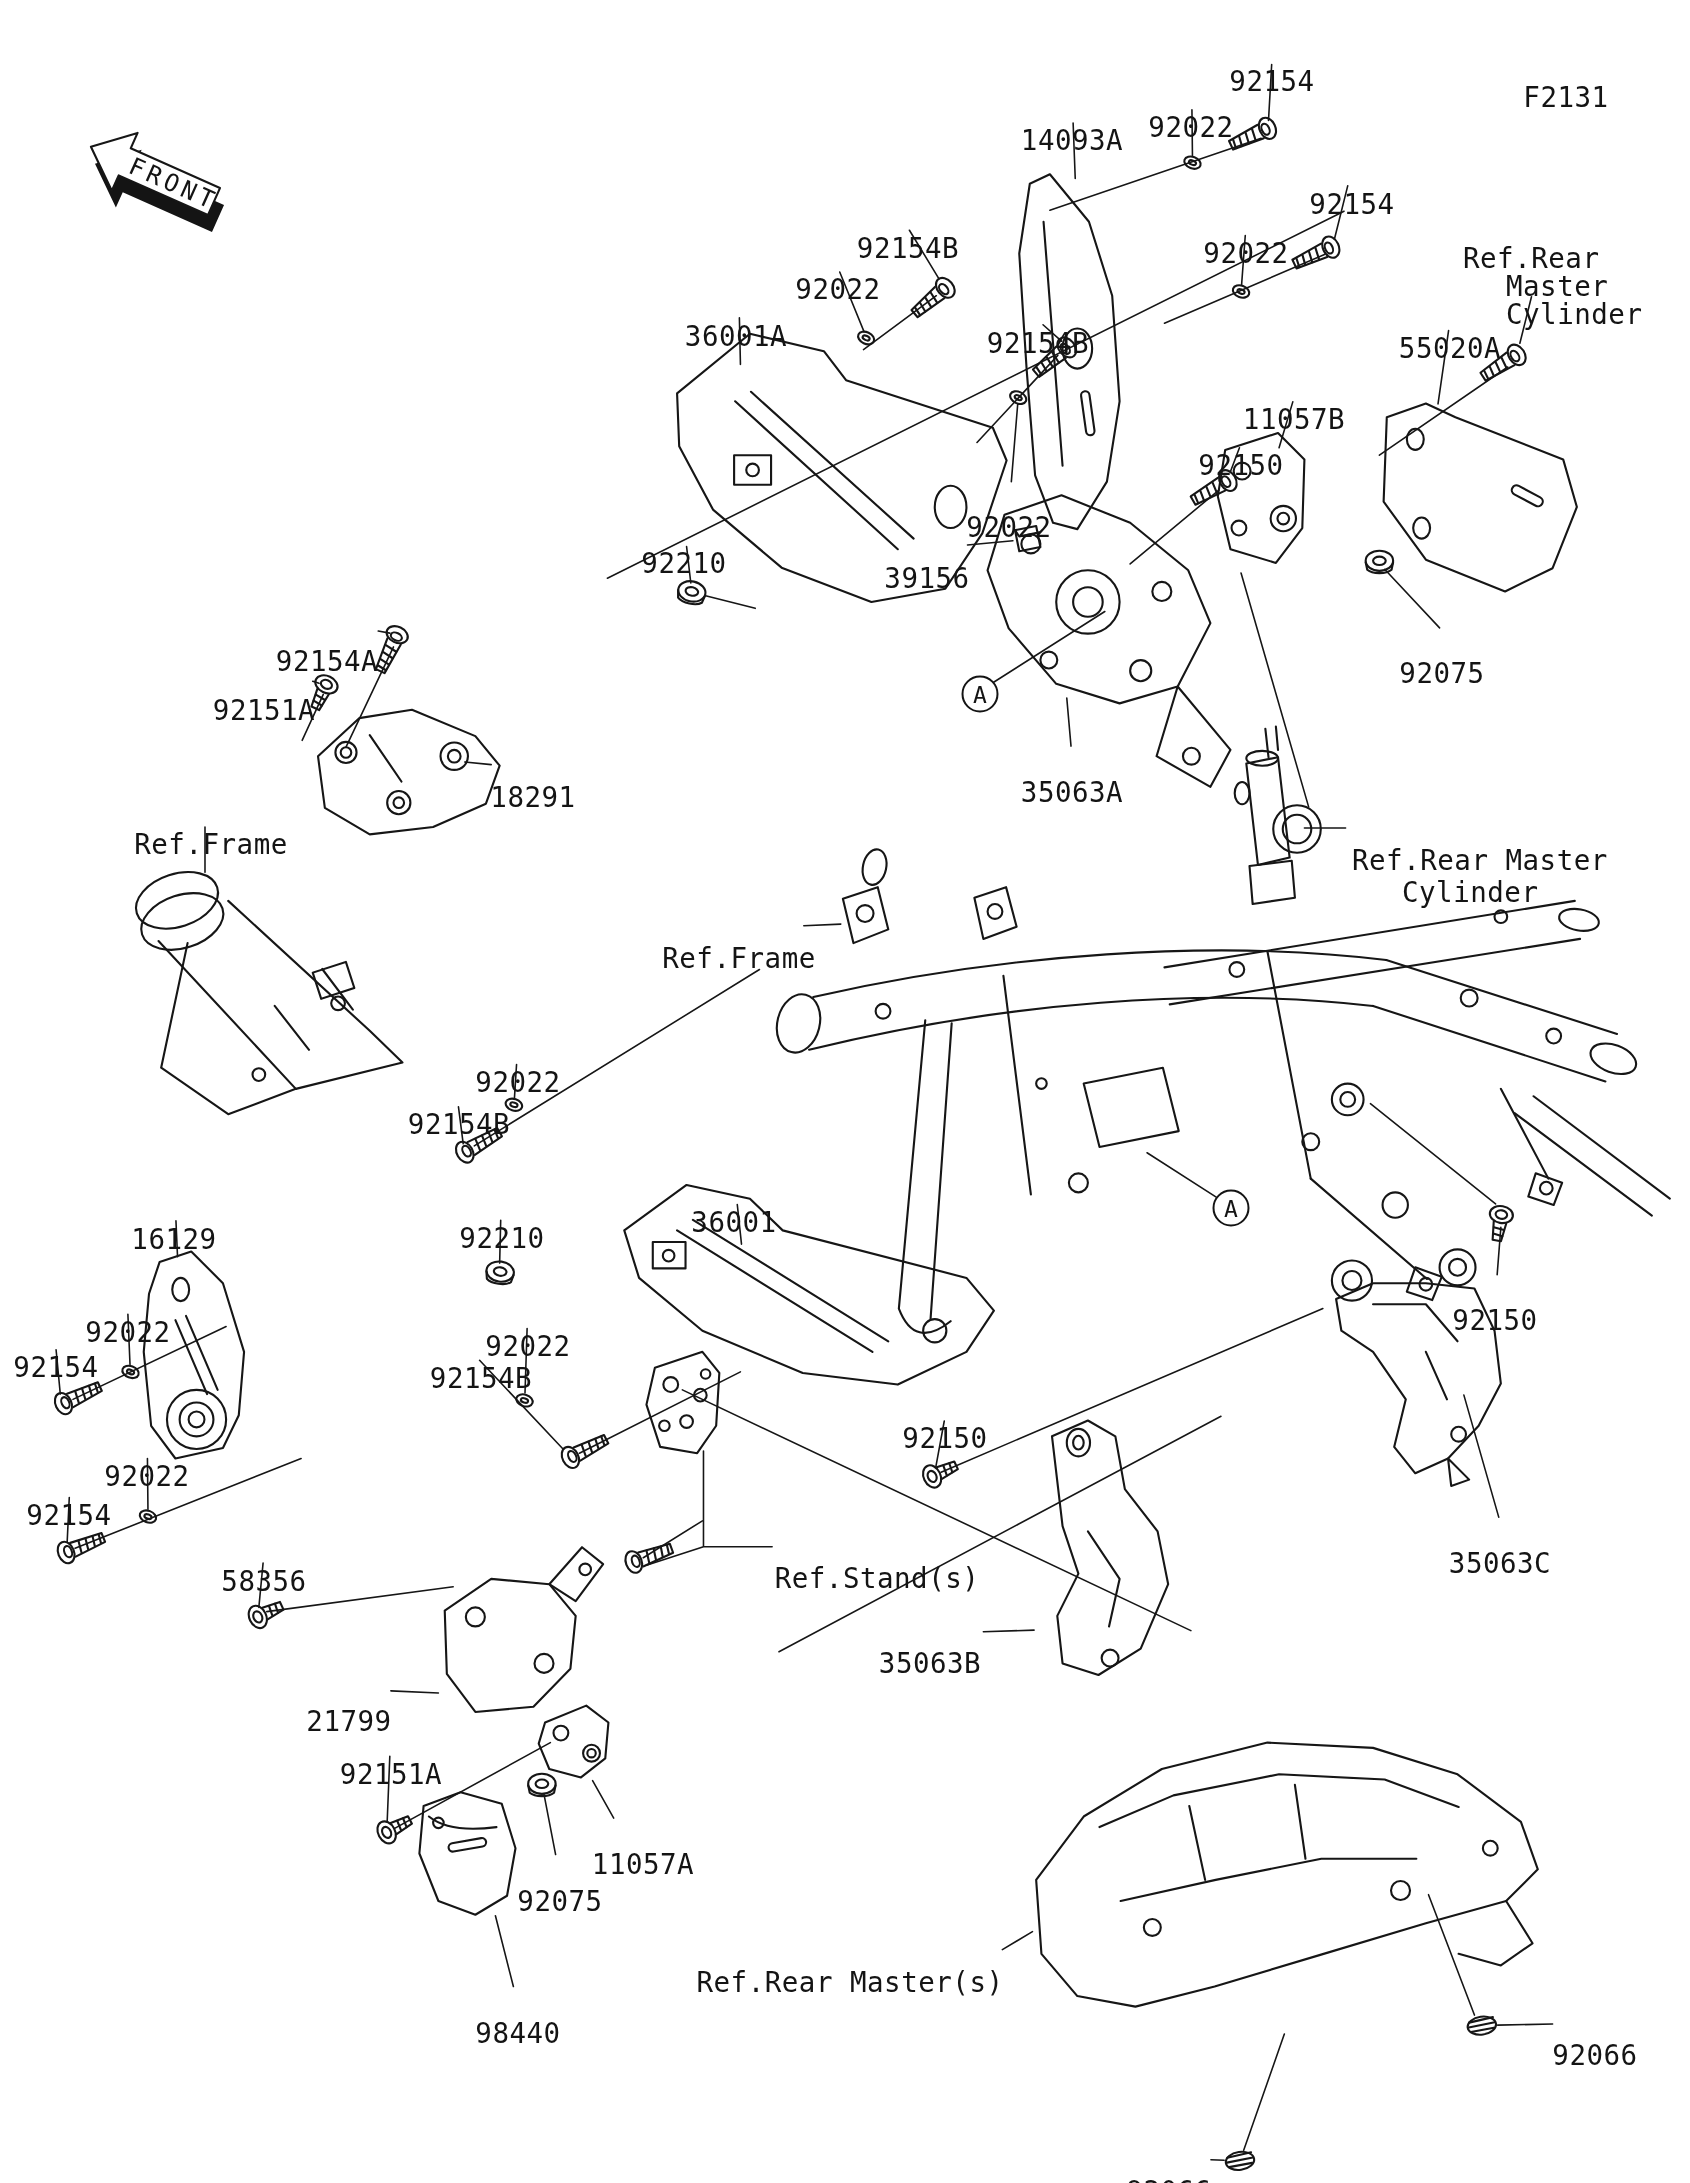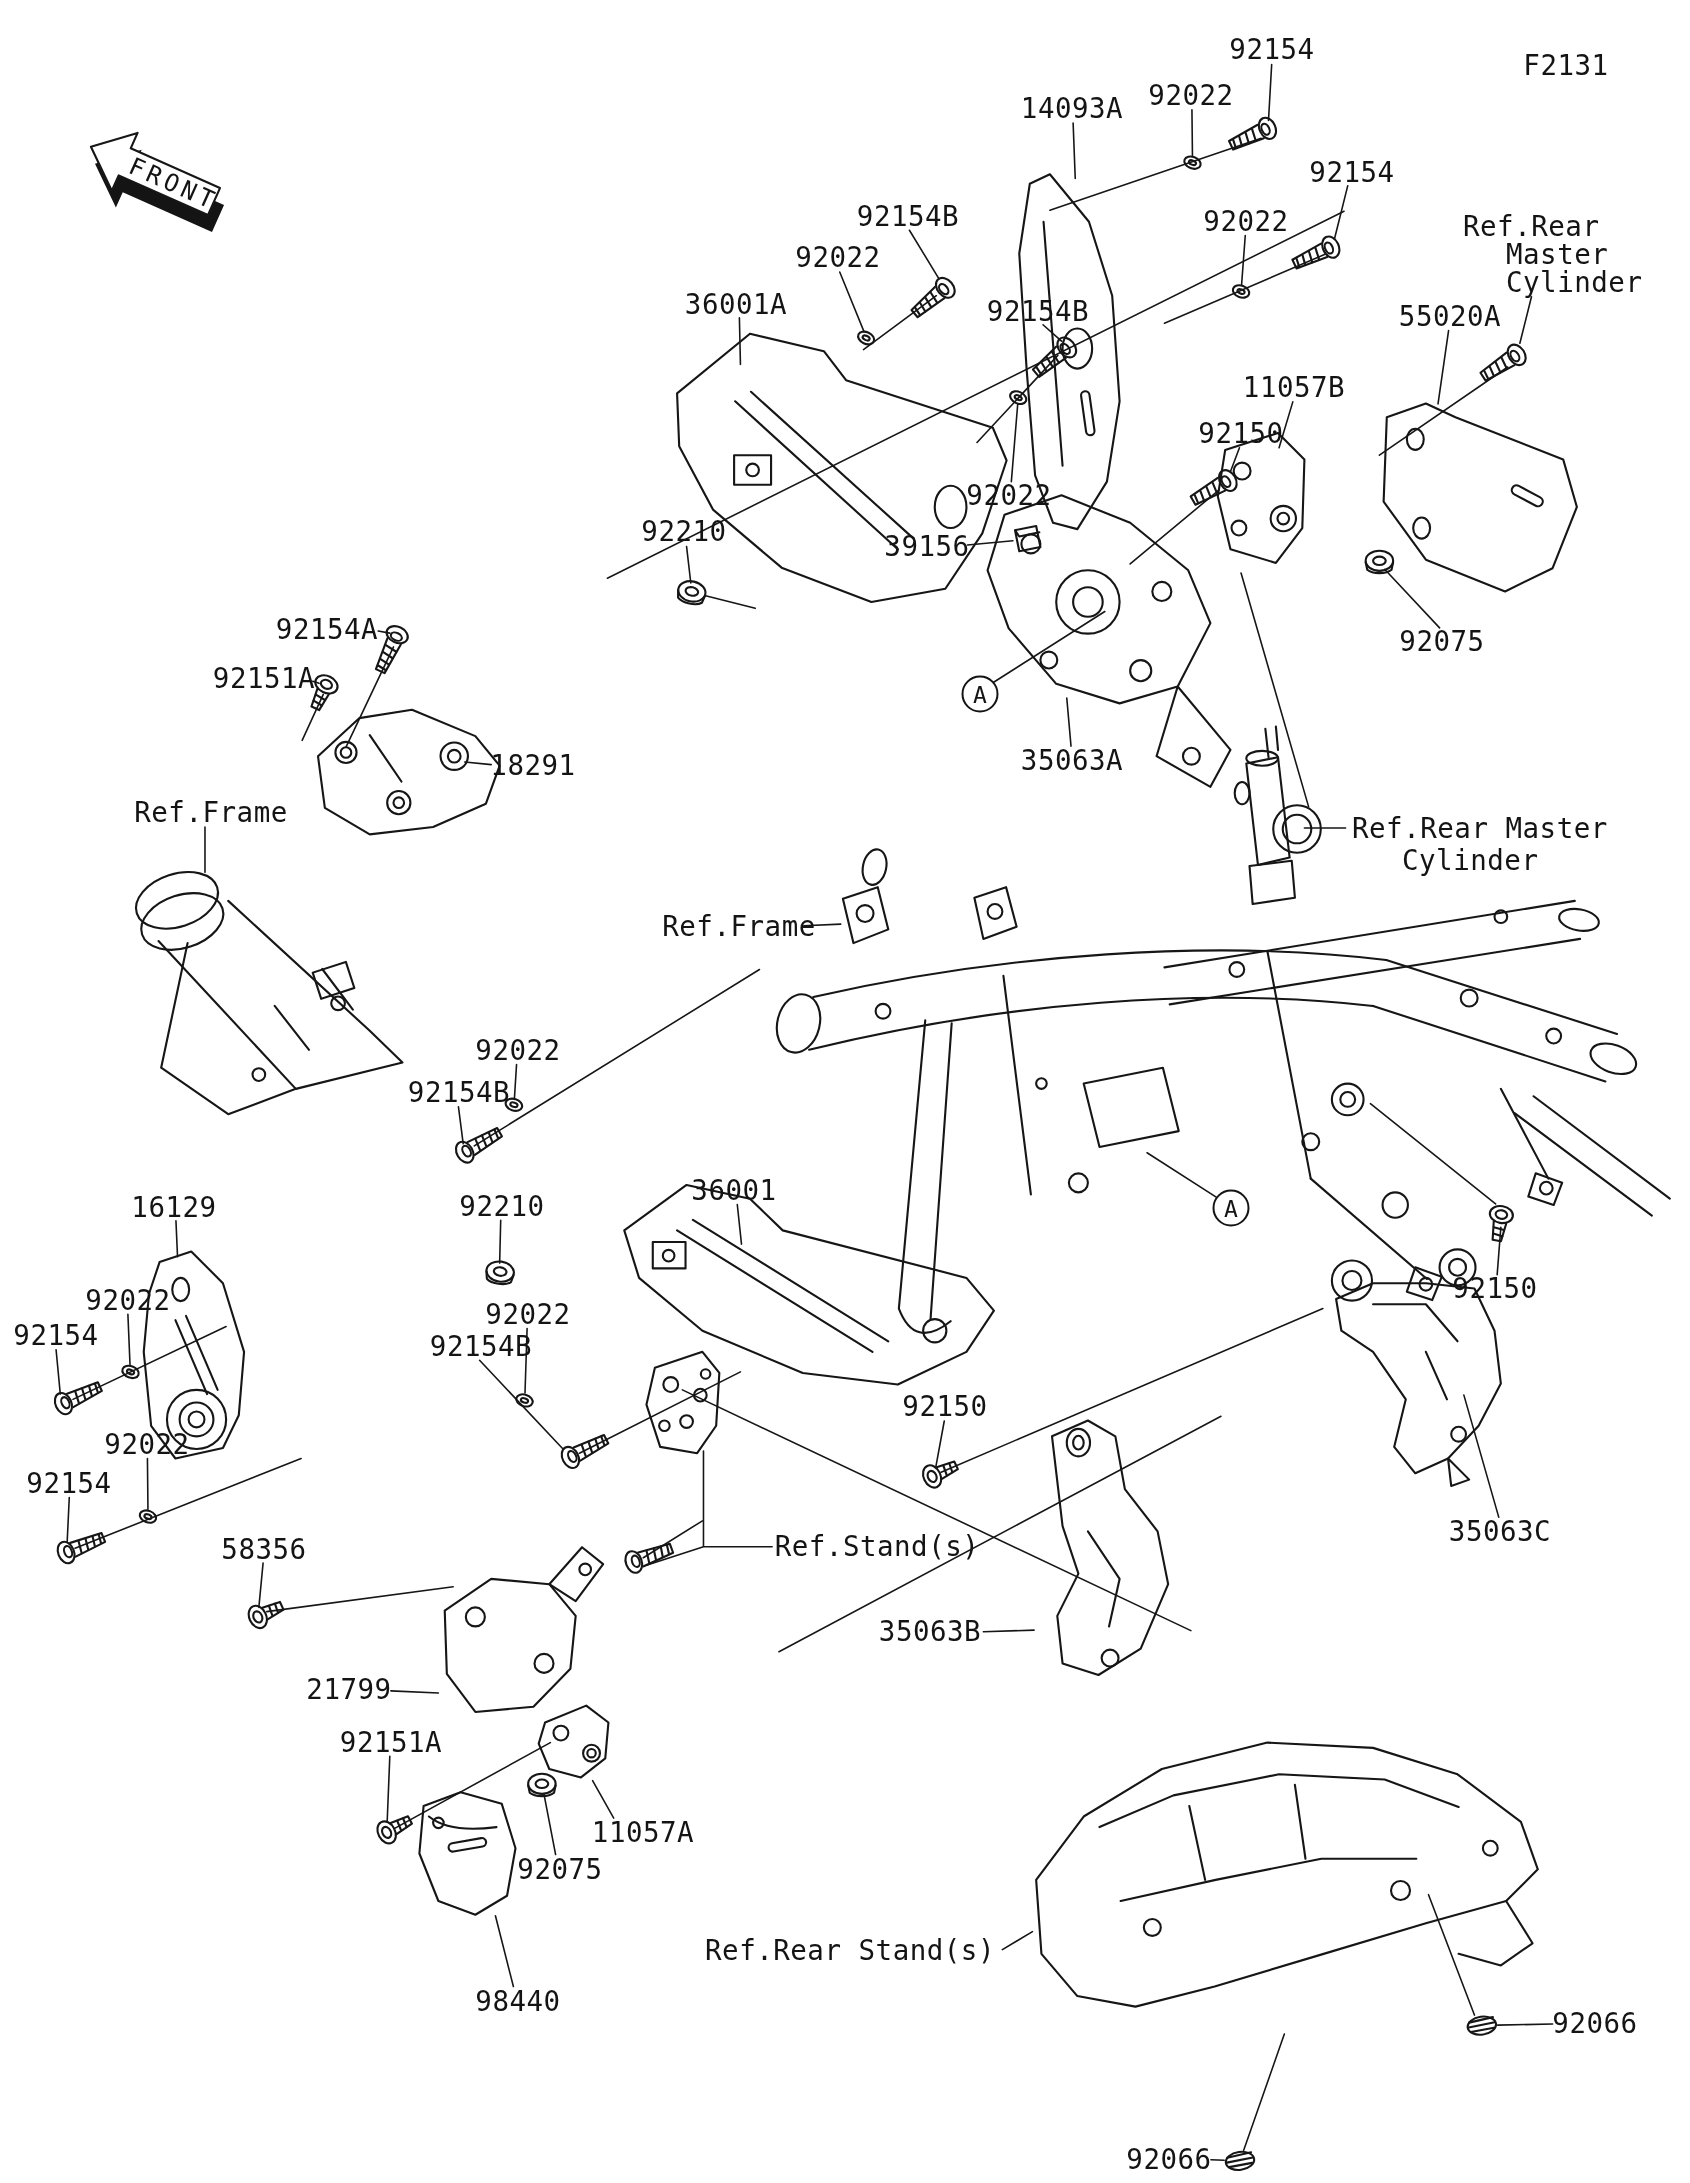--- a/index.html
+++ b/index.html
@@ -13,20 +13,21 @@
     overflow:hidden;
   }
   svg.diagram{position:absolute;left:0;top:0;}
   .plabel{
     position:absolute;
     transform:translate(-50%,-50%);
     font-size:27.5px;
     letter-spacing:0.5px;
     white-space:nowrap;
     line-height:1.0;
+    margin-top:32px;
   }
   .plabel.anchor-left{transform:translate(0,-50%);}
   .acircle{
     position:absolute;
     width:33px;height:33px;
     border:2.1px solid #141414;
     border-radius:50%;
     display:flex;align-items:center;justify-content:center;
     font-size:23px;
     transform:translate(-50%,-50%);
@@ -434,18 +435,18 @@
   <div class="plabel" style="left:518px;top:2002px">98440</div>
 
   <div class="plabel" style="left:877px;top:1547px">Ref.Stand(s)</div>
   <div class="plabel" style="left:930px;top:1632px">35063B</div>
   <div class="plabel" style="left:945px;top:1407px">92150</div>
 
   <div class="acircle" style="left:1231px;top:1208px">A</div>
   <div class="plabel" style="left:1495px;top:1289px">92150</div>
   <div class="plabel" style="left:1500px;top:1532px">35063C</div>
 
-  <div class="plabel" style="left:850px;top:1951px">Ref.Rear Stand(s)</div>
+  <div class="plabel" style="left:850px;top:1951px">Ref.Rear Master(s)</div>
   <div class="plabel" style="left:1595px;top:2024px">92066</div>
   <div class="plabel" style="left:1169px;top:2160px">92066</div>
 
 </div>
 
 
 </body></html>

